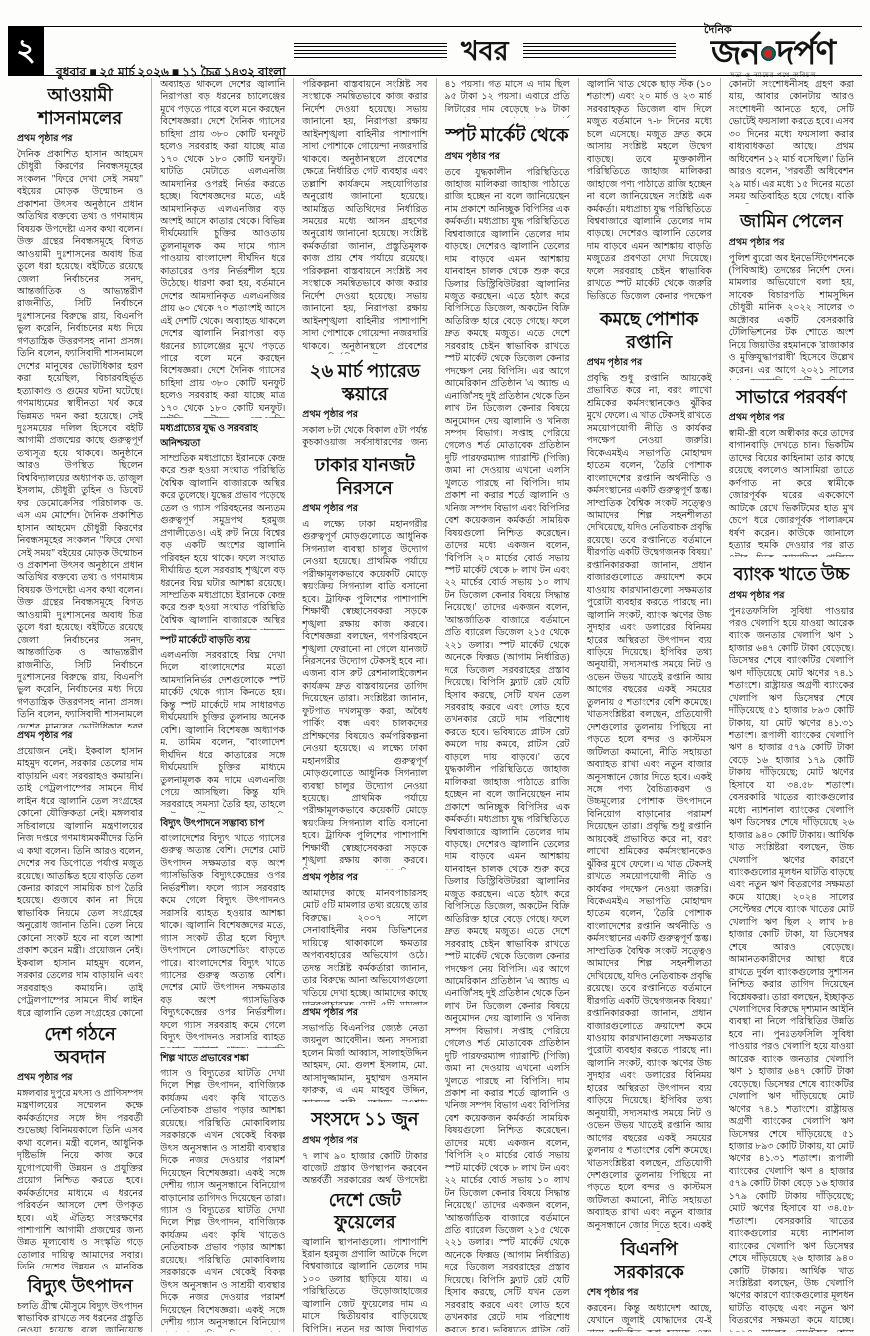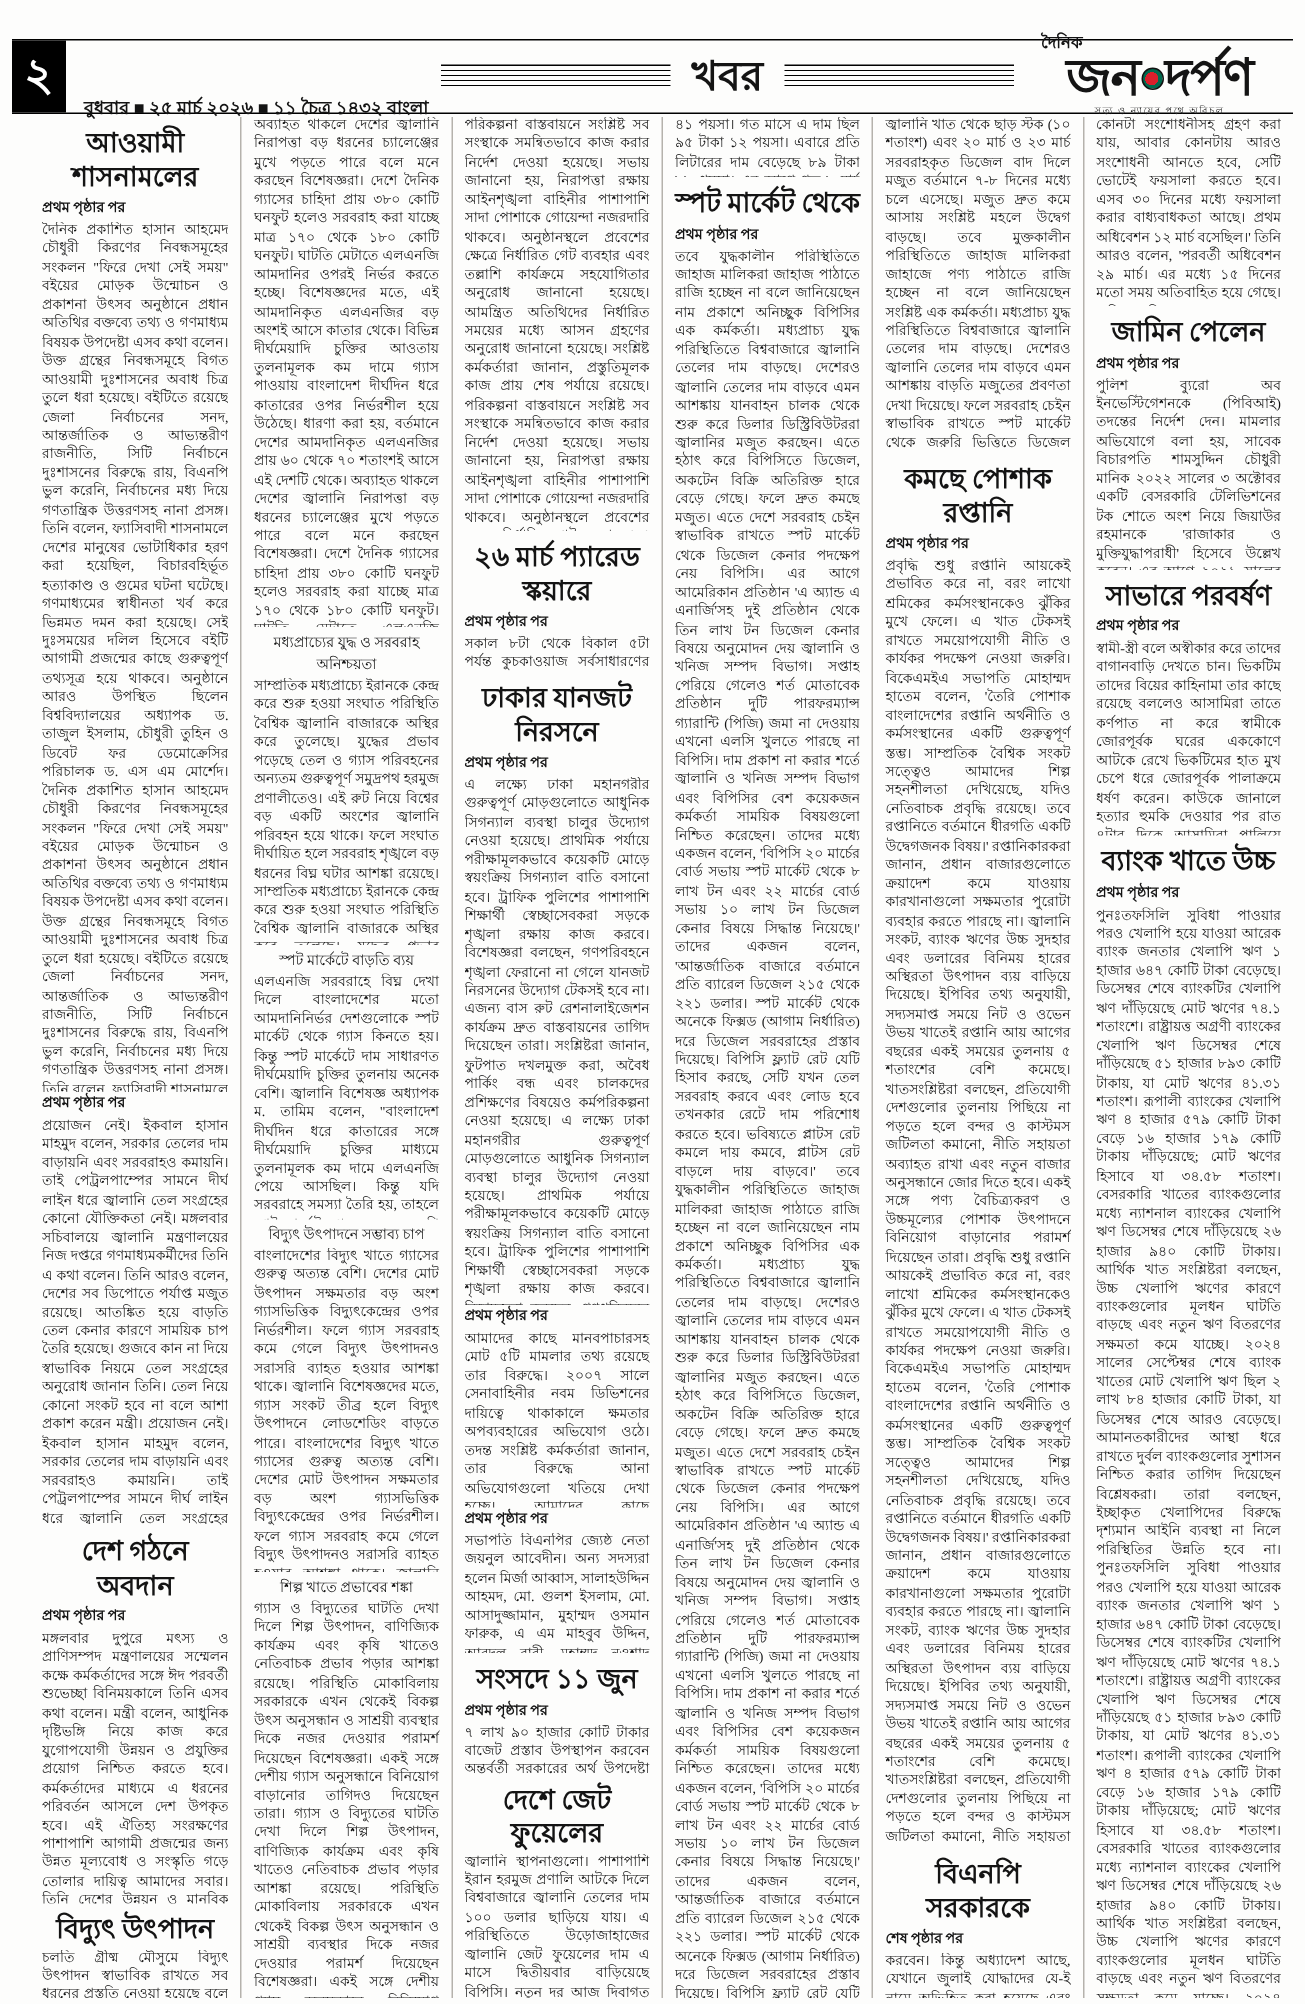--- a/index.html
+++ b/index.html
@@ -9,34 +9,34 @@
   .hdr{position:absolute;top:26px;left:8px;right:8px;height:48px;
        border-top:1.5px solid #000;border-bottom:1.5px solid #000;
        display:flex;align-items:center;gap:8px;}
   .numbox{width:36px;height:48px;background:#000;color:#fff;display:flex;
           align-items:center;justify-content:center;font-size:30px;font-weight:bold;flex:0 0 36px;}
   .dateline{font-size:12px;font-weight:bold;white-space:nowrap;padding-left:4px;margin-top:44px;}
   .rules{flex:1;height:17px;align-self:center;max-width:210px;
          background:repeating-linear-gradient(to bottom,#000 0,#000 1px,transparent 1px,transparent 3.4px);}
   .section{font-size:27px;font-weight:bold;line-height:1;white-space:nowrap;padding:0 6px;}
   .logo{flex:0 0 178px;text-align:center;line-height:1;}
-  .logo .pre{display:block;font-size:11px;font-weight:bold;text-align:left;margin-left:10px;margin-bottom:1px;}
+  .logo .pre{display:block;font-size:11px;font-weight:bold;text-align:left;margin-left:20px;margin-bottom:1px;}
   .logo .ttl{font-size:34px;font-weight:bold;letter-spacing:-1px;white-space:nowrap;}
   .emblem{display:inline-block;width:13px;height:13px;border-radius:50%;
           background:radial-gradient(circle at 45% 50%, #d91e2b 0 45%, #006a4e 46% 100%);
           border:1.5px solid #111;vertical-align:middle;margin:0 1px 4px 1px;}
   .logo .tag{display:block;font-size:6.5px;letter-spacing:1px;margin-top:2px;color:#222;}
   
-  .content{position:absolute;top:78px;left:20px;right:8px;height:1254px;
+  .content{position:absolute;top:78px;left:9px;right:8px;height:1254px;
            display:grid;grid-template-columns:repeat(6,1fr);}
   .col{display:flex;flex-direction:column;overflow:hidden;padding:0 8px;min-width:0;}
   .col + .col{border-left:1px solid #b5b2ac;}
   .h{font-size:18px;font-weight:bold;text-align:center;line-height:1.25;margin:6px 0 2px;flex:0 0 auto;}
   .c{font-size:9.5px;font-weight:bold;margin:0 0 2px;flex:0 0 auto;}
-  .s{font-size:9.6px;font-weight:normal;margin:3px 0 1px;flex:0 0 auto;text-align:center;}
+  .s{font-size:9.6px;font-weight:bold;margin:3px 0 1px;flex:0 0 auto;}
   .b{font-size:9.3px;line-height:1.34;text-align:justify;overflow:hidden;flex:0 0 auto;
      word-break:break-word;}
   .b.grow{flex:1 1 auto;}
 </style>
 </head>
 <body>
 
 <div class="page">
 
   <div class="hdr">

